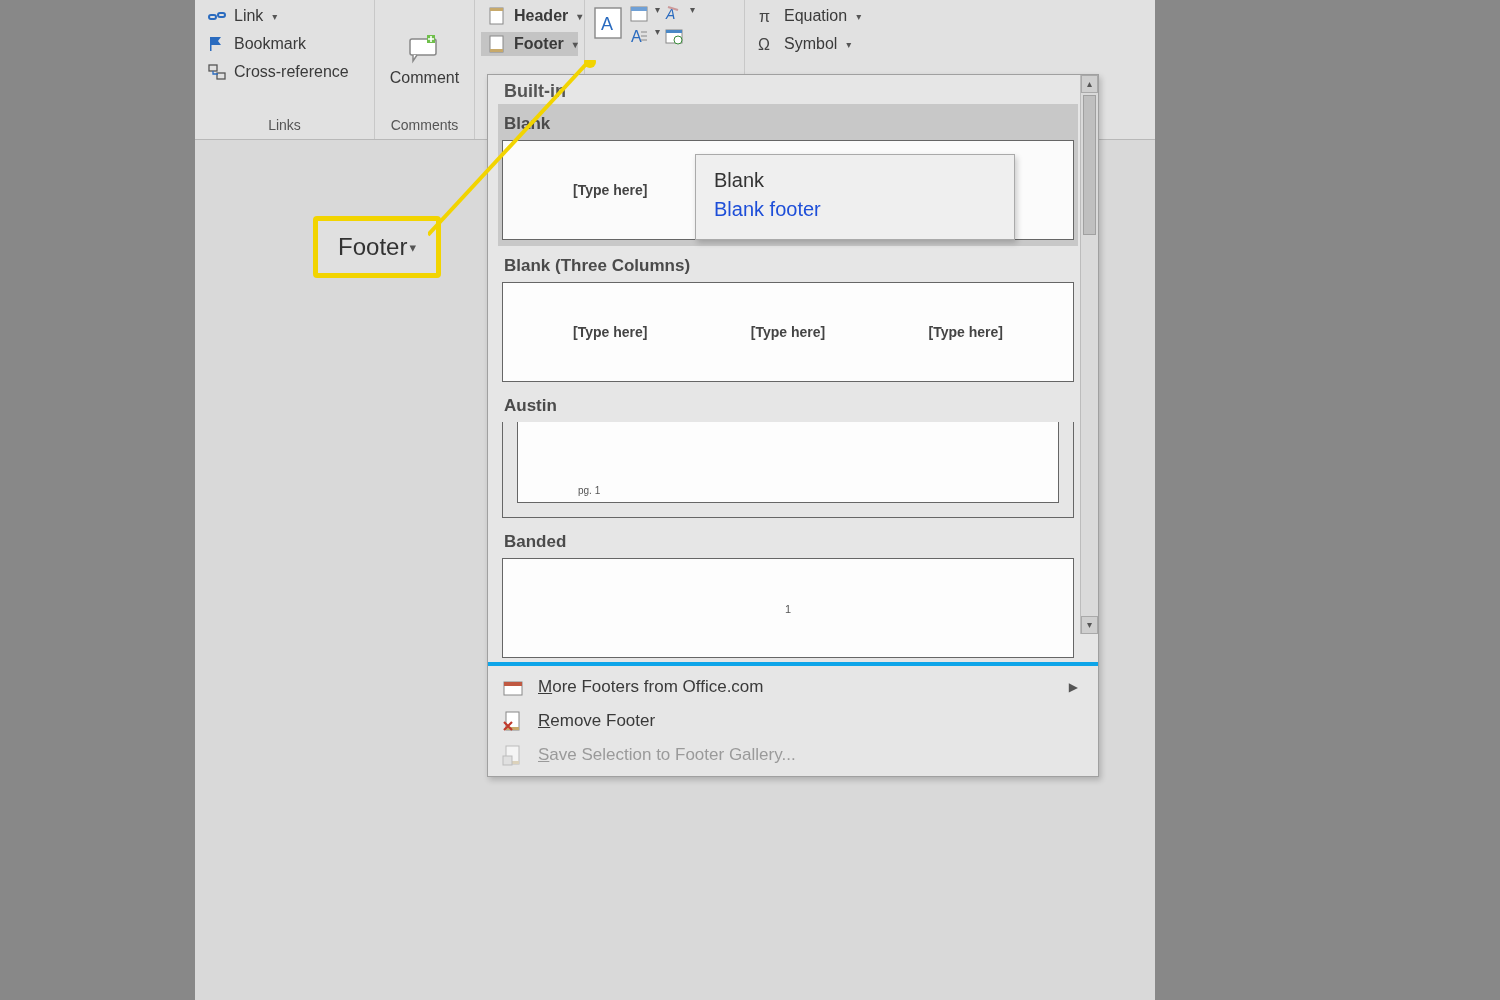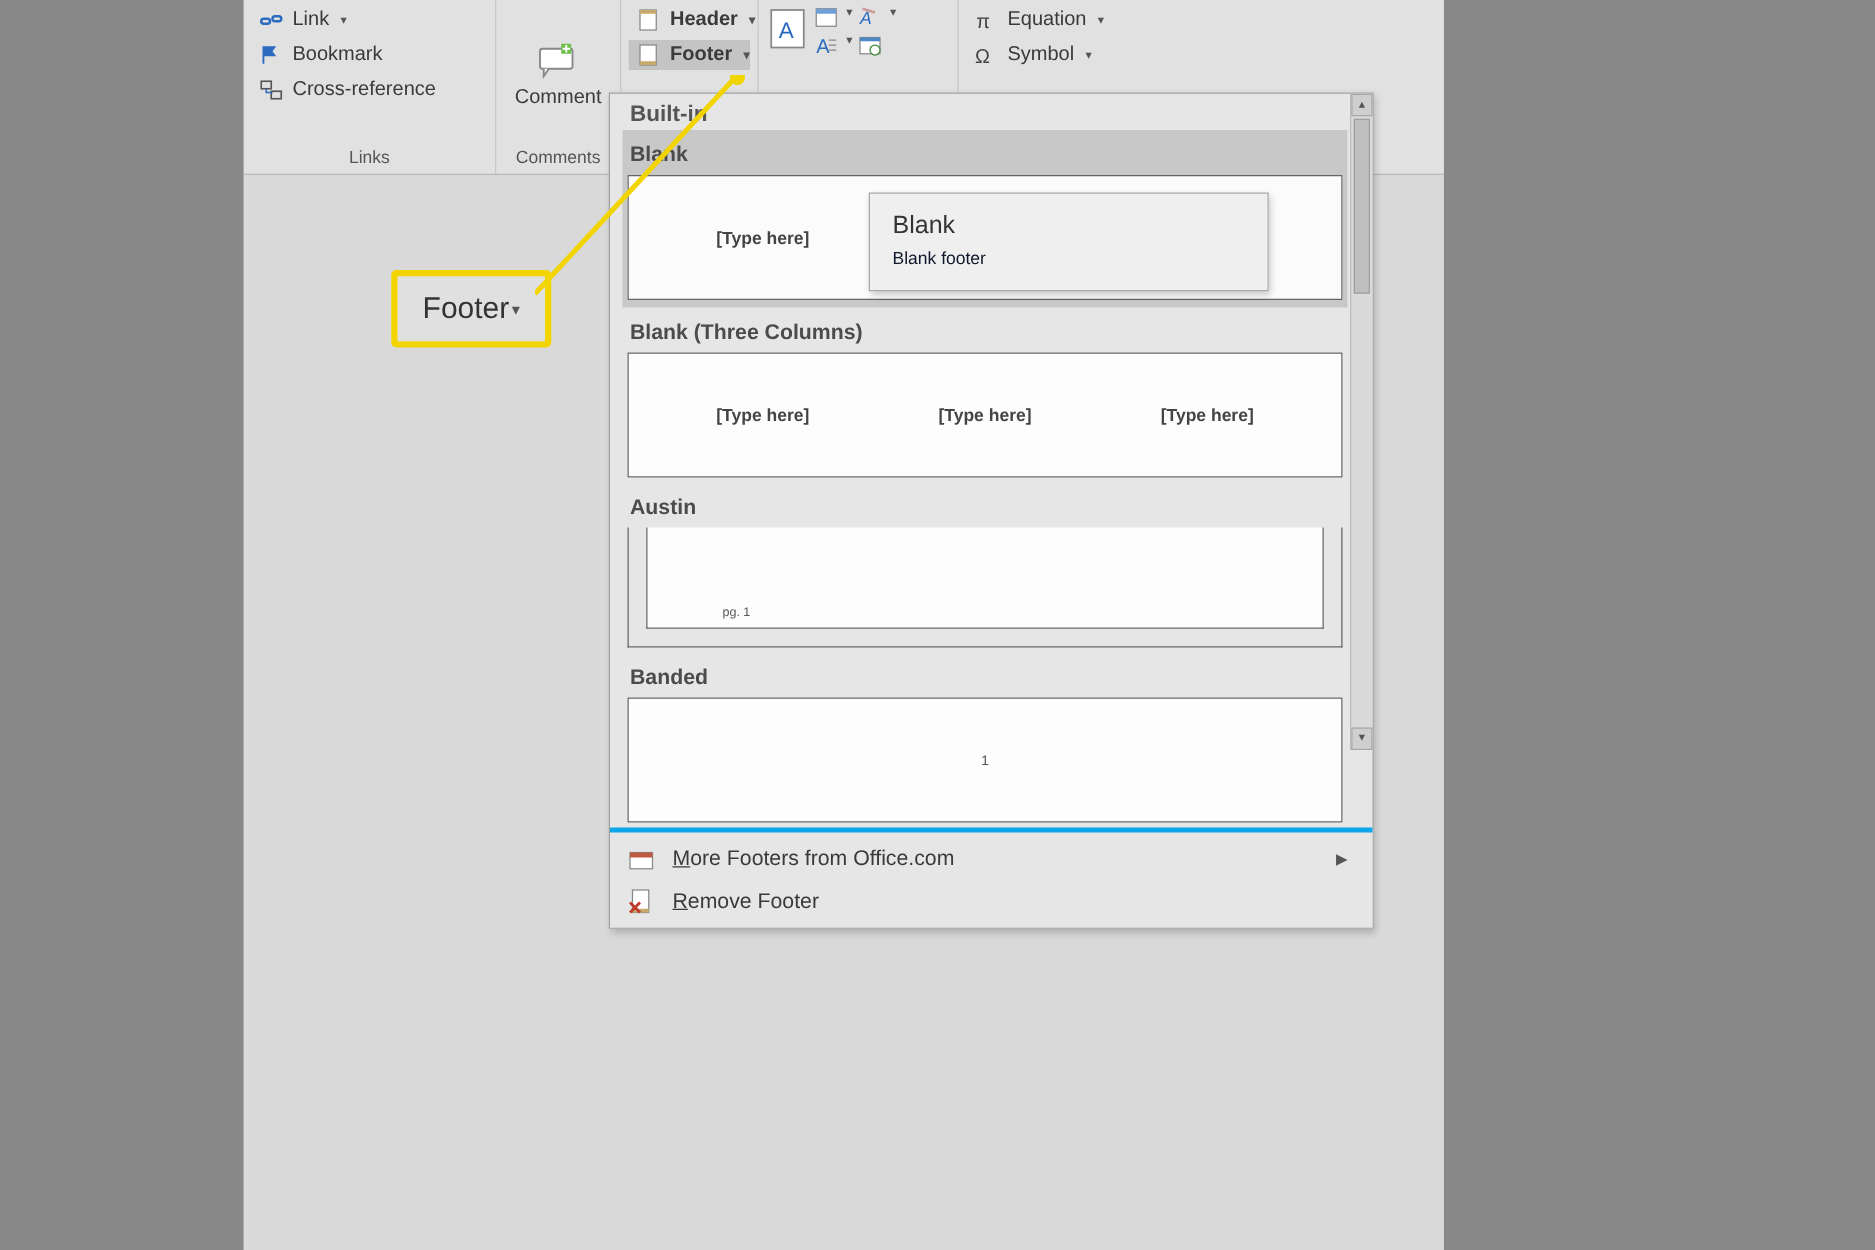--- a/index.html
+++ b/index.html
@@ -140,21 +140,21 @@
     left: 500px;
     top: 154px;
     width: 320px;
     background: #efefef;
     border: 1px solid #aaa;
     box-shadow: 2px 3px 6px rgba(0,0,0,.2);
     padding: 14px 18px 18px 18px;
     z-index: 5;
   }
   .tooltip-title { font-size: 20px; color:#333; margin-bottom:6px; }
-  .tooltip-desc  { font-size: 14px; color:#0f172a; }
+  .tooltip-desc  { font-size: 20px; color:#1d4ed8; }
 
   
   .gallery-menu {
     border-top: 4px solid #0ea5e9;
     background:#e6e6e6;
     padding: 4px 0;
   }
   .menu-row {
     display:flex; align-items:center; gap:14px;
     padding: 6px 14px;
@@ -187,21 +187,21 @@
   
   svg { display:block; }
 </style>
 </head>
 <body>
 
 <div class="app-frame">
 
   <div class="ribbon">
 
-    <div class="ribbon-group" style="width:202px">
+    <div class="ribbon-group" style="width:180px">
       <div class="ribbon-items">
         <div class="ribbon-item">
           <span class="ico16">
             <svg viewBox="0 0 20 20">
                 <rect x="2" y="9" width="7" height="4" rx="2" fill="none" stroke="#2a6bbf" stroke-width="2"></rect>
                 <rect x="11" y="7" width="7" height="4" rx="2" fill="none" stroke="#2a6bbf" stroke-width="2"></rect>
               </svg>
           </span>
           <span>Link</span>
           <span class="caret">▾</span>
@@ -415,20 +415,30 @@
       <div class="menu-row">
         <span class="ico16">
             <svg viewBox="0 0 22 22">
               <rect x="4" y="2" width="13" height="18" fill="#fff" stroke="#888"></rect>
               <rect x="4" y="17" width="13" height="3" fill="#c7a96b"></rect>
               <path d="M2 20 L10 12 M2 12 L10 20" stroke="#c0392b" stroke-width="2.2"></path>
             </svg>
           </span>
         <span class="ul-first">Remove Footer</span>
       </div>
+      <div class="menu-row disabled">
+        <span class="ico16">
+            <svg viewBox="0 0 22 22">
+              <rect x="4" y="2" width="13" height="18" fill="#f4f4f4" stroke="#bbb"></rect>
+              <rect x="4" y="17" width="13" height="3" fill="#dcd2bb"></rect>
+              <rect x="1" y="12" width="9" height="9" fill="#e0e0e0" stroke="#bbb"></rect>
+            </svg>
+          </span>
+        <span class="ul-first">Save Selection to Footer Gallery...</span>
+      </div>
     </div>
 
   </div>
 
   <div class="tooltip">
     <div class="tooltip-title">Blank</div>
     <div class="tooltip-desc">Blank footer</div>
   </div>
 
 </div>

